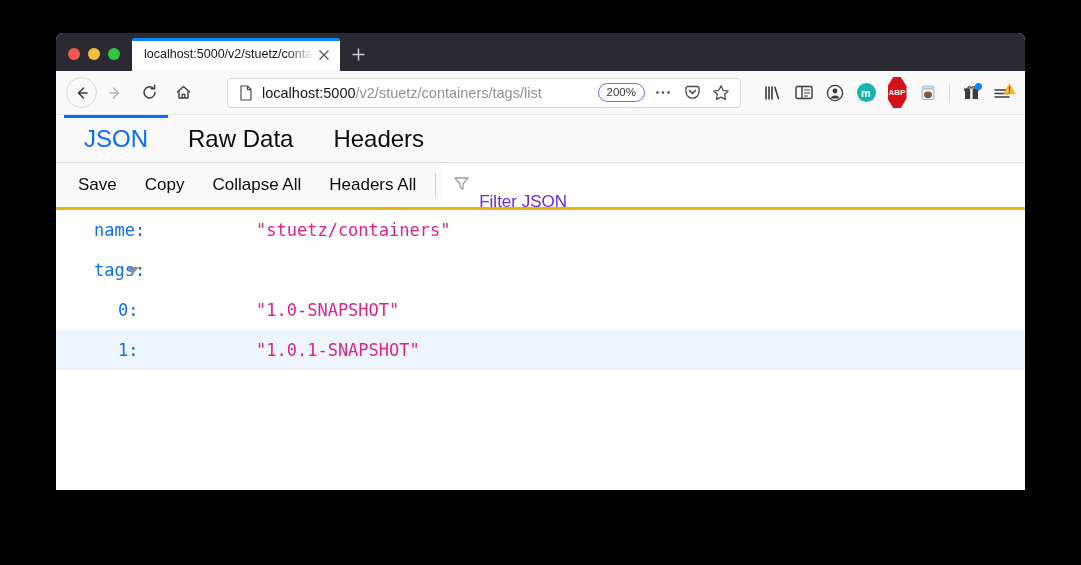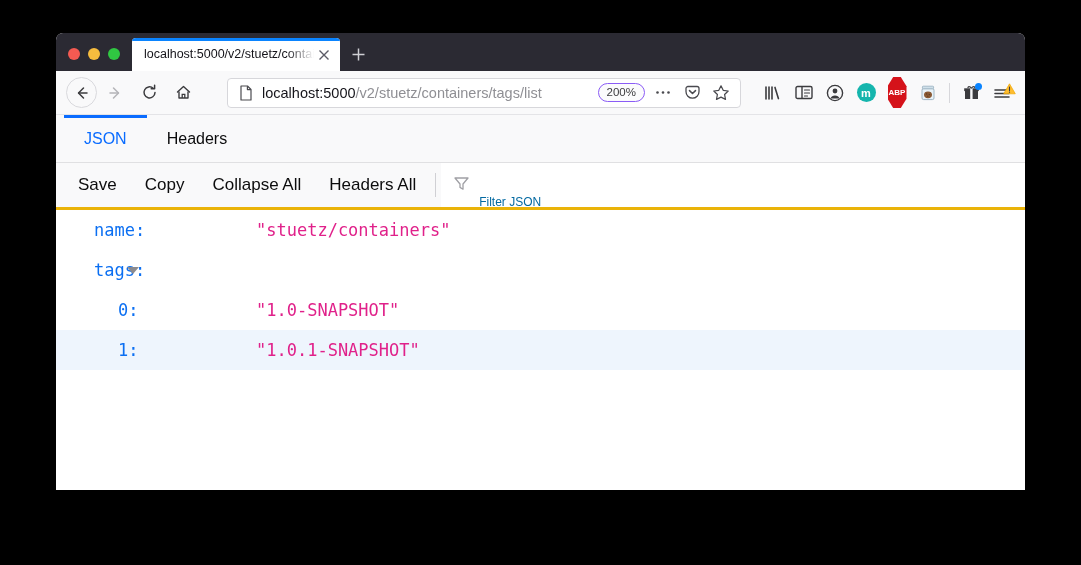--- a/index.html
+++ b/index.html
@@ -209,21 +209,21 @@
     border-bottom: 1px solid #e0e0e2;
     display: flex;
     align-items: stretch;
     padding-left: 8px;
   }
   .jtab {
     position: relative;
     display: flex;
     align-items: center;
     padding: 0 20px;
-    font-size: 16px;
+    font-size: 24px;
     color: #0c0c0d;
   }
   .jtab.active { color: #0a6cff; }
   .jtab.active::before {
     content: "";
     position: absolute;
     left: 0; right: 0; top: 0;
     height: 3px;
     background: #0a6cff;
   }
@@ -251,22 +251,22 @@
   }
   .filter-box {
     flex: 1;
     background: #ffffff;
     display: flex;
     align-items: center;
     padding-left: 12px;
     gap: 9px;
   }
   .filter-text {
-    font-size: 12px;
-    color: #0369a1;
+    font-size: 17px;
+    color: #6d28d9;
     margin-top: 33px;
   }
 
   .json-body {
     background: #ffffff;
     height: 272px;
   }
   .json-row {
     height: 40px;
     display: flex;
@@ -456,20 +456,23 @@
         </span>
       </span>
     </div>
   </div>
 
   <div class="json-tabs">
     <div class="jtab active">
       <span>JSON</span>
     </div>
     <div class="jtab">
+      <span>Raw Data</span>
+    </div>
+    <div class="jtab">
       <span>Headers</span>
     </div>
   </div>
 
   <div class="json-toolbar">
     <div class="jbtn">
       <span>Save</span>
     </div>
     <div class="jbtn">
       <span>Copy</span>

